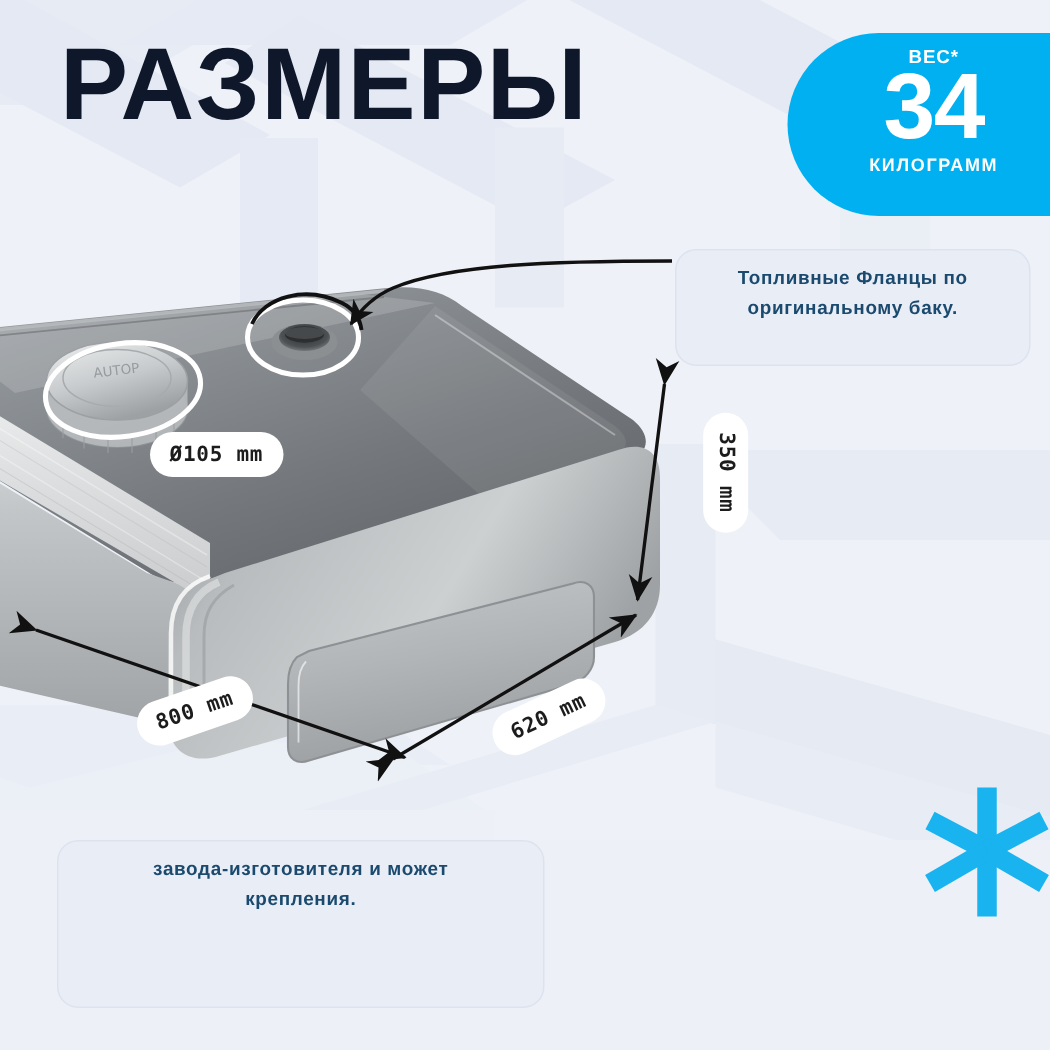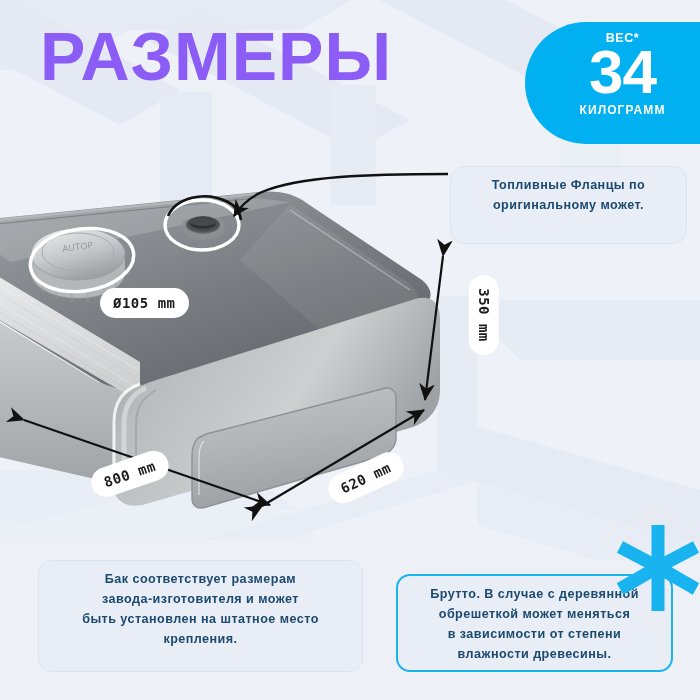--- a/index.html
+++ b/index.html
@@ -19,21 +19,21 @@
   
   .bg-layer { position: absolute; inset: 0; overflow: hidden; }
 
   
   #headline {
     position: absolute;
     left: 40px; top: 22px;
     font-size: 68px;
     font-weight: bold;
     letter-spacing: 1px;
-    color: #8b5cf6;
+    color: #0f172a;
     line-height: 1;
     user-select: none;
   }
 
   
   #weight-badge {
     position: absolute;
     left: 525px; top: 22px;
     width: 195px; height: 122px;
     background: #00b0f0;
@@ -304,41 +304,31 @@
   </svg>
 
   <div class="dim-pill" id="pill-dia">Ø105 mm</div>
   <div class="dim-pill" id="pill-800">800 mm</div>
   <div class="dim-pill" id="pill-620">620 mm</div>
   <div class="dim-pill" id="pill-350">350 mm</div>
 
   <div class="callout" id="callout-flanges">
     <span class="lines">
       <span class="line">Топливные Фланцы по</span>
-      <span class="line">оригинальному может.</span>
+      <span class="line">оригинальному баку.</span>
     </span>
   </div>
 
   <div class="callout" id="callout-oem">
     <span class="lines">
-      <span class="line">Бак соответствует размерам</span>
       <span class="line">завода-изготовителя и может</span>
-      <span class="line">быть установлен на штатное место</span>
       <span class="line">крепления.</span>
     </span>
   </div>
 
-  <div class="callout" id="callout-gross">
-    <span class="lines">
-      <span class="line">Брутто. В случае с деревянной</span>
-      <span class="line">обрешеткой может меняться</span>
-      <span class="line">в зависимости от степени</span>
-      <span class="line">влажности древесины.</span>
-    </span>
-  </div>
 
   <svg id="asterisk" viewBox="0 0 92 92">
     <g stroke="#19b3ef" stroke-width="13" stroke-linecap="butt">
       <line x1="46" y1="46" x2="46" y2="4"></line>
       <line x1="46" y1="46" x2="46" y2="90"></line>
       <line x1="46" y1="46" x2="8" y2="26"></line>
       <line x1="46" y1="46" x2="84" y2="26"></line>
       <line x1="46" y1="46" x2="8" y2="68"></line>
       <line x1="46" y1="46" x2="84" y2="68"></line>
     </g>

